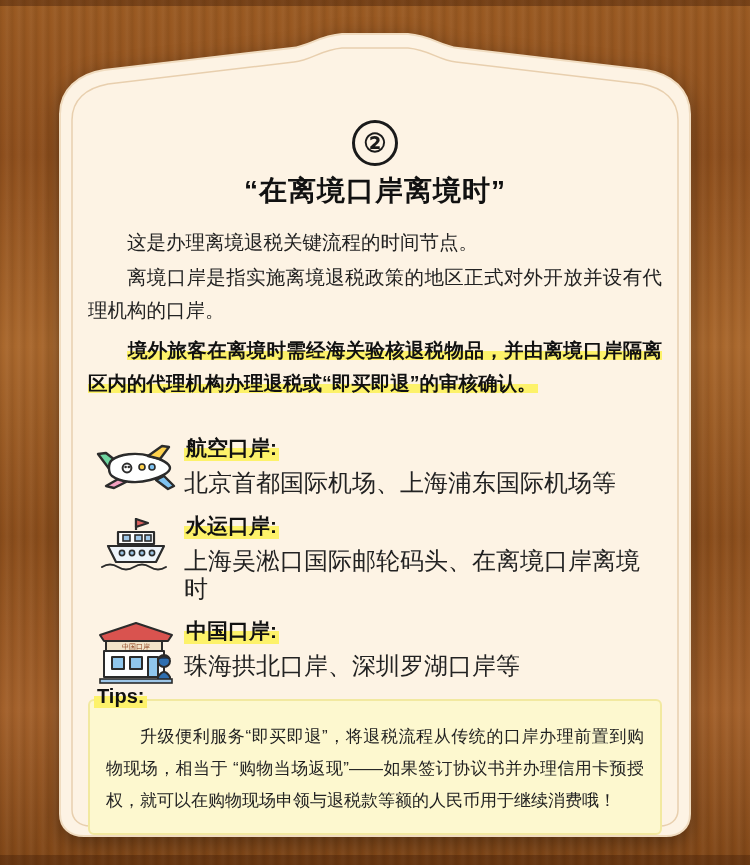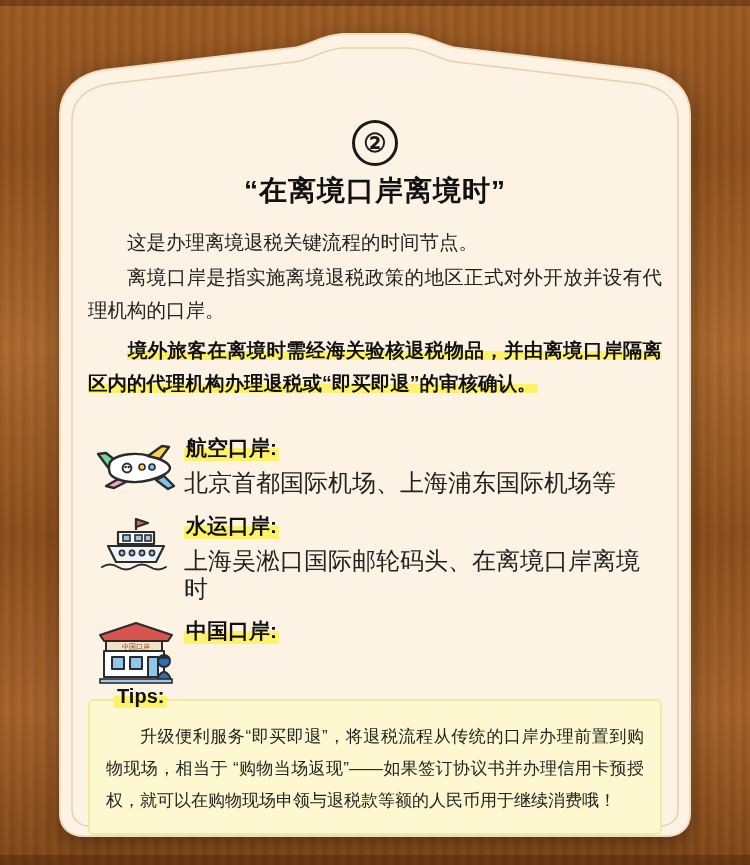--- a/index.html
+++ b/index.html
@@ -126,21 +126,21 @@
   .tips-box {
     margin-top: 10px;
     background: #fdf8cf;
     border: 2px solid #f2e9a0;
     border-radius: 6px;
     padding: 14px 16px 16px 16px;
     position: relative;
   }
   .tips-label {
     position: absolute;
-    top: -16px; left: 24px;
+    top: -16px; left: 4px;
     font-size: 20px;
     font-weight: bold;
     color: #111;
     background: linear-gradient(180deg, rgba(255,255,0,0) 48%, #fdf26a 48%, #fdf26a 98%, rgba(255,255,0,0) 98%);
     padding: 0 3px;
   }
   .tips-text {
     font-size: 17px;
     line-height: 32px;
     color: #222;
@@ -240,20 +240,21 @@
               <g stroke="#2b2b2b" stroke-width="2" stroke-linejoin="round">
                 <circle cx="74" cy="44" r="6" fill="#2f6fb0"></circle>
                 <path d="M68,60 q6,-10 12,0 L80,64 L68,64 Z" fill="#2f6fb0"></path>
                 <path d="M68,42 q6,-5 12,0" fill="#18406e"></path>
               </g>
               <rect x="10" y="62" width="72" height="4" fill="#9fc7e8" stroke="#2b2b2b" stroke-width="1.6"></rect>
             </svg>
           </div>
           <div class="port-texts">
             <div class="port-head">中国口岸:</div>
+            <div class="port-desc">珠海拱北口岸、深圳罗湖口岸等</div>
           </div>
         </div>
 
       </div>
 
       <div class="tips-box">
         <div class="tips-label">Tips:</div>
         <div class="tips-text">升级便利服务“即买即退”，将退税流程从传统的口岸办理前置到购物现场，相当于 “购物当场返现”——如果签订协议书并办理信用卡预授权，就可以在购物现场申领与退税款等额的人民币用于继续消费哦！</div>
       </div>
 

